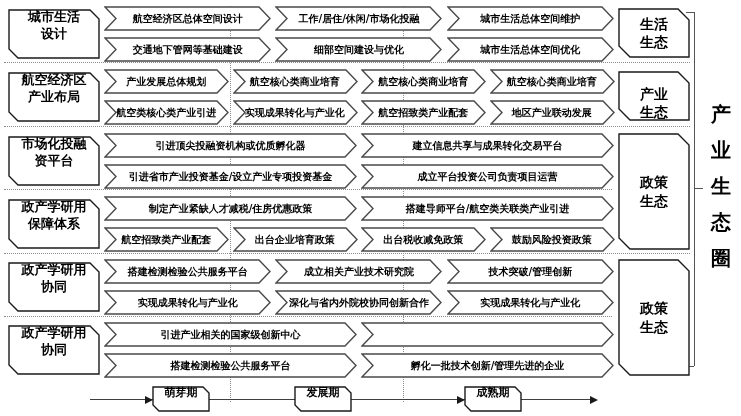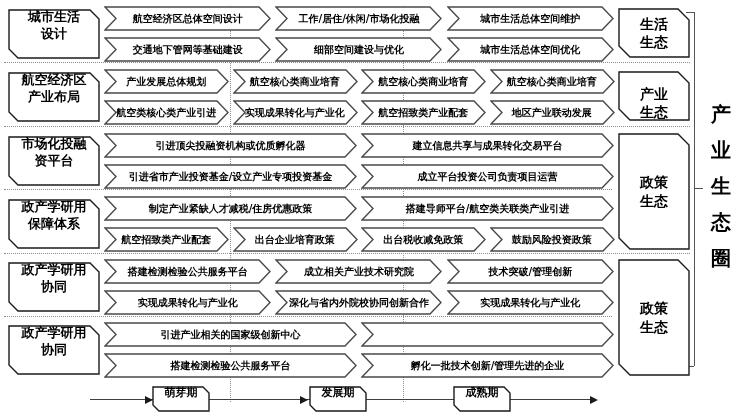--- a/index.html
+++ b/index.html
@@ -415,25 +415,25 @@
   <div class="tl-arrowhead" style="left:145px;"></div>
   <div class="tl-arrowhead" style="left:300px;"></div>
   <div class="tl-arrowhead" style="left:457px;"></div>
   <div class="tl-arrowhead" style="left:590px;"></div>
   <div class="tl-box shape" style="left:152px;">
       <svg width="58" height="26" viewBox="0 0 58 26" class="shape-svg">
         <polygon stroke="#1a1a1a" stroke-width="1.4" points="1,1 51,1 57,7 57,25 7,25 1,19" fill="#ffffff" stroke-linejoin="miter"></polygon>
       </svg>
     <div class="box-text">萌芽期</div>
   </div>
-  <div class="tl-box shape" style="left:309px;">
+  <div class="tl-box shape" style="left:294px;">
       <svg width="58" height="26" viewBox="0 0 58 26" class="shape-svg">
         <polygon stroke="#1a1a1a" stroke-width="1.4" points="1,1 51,1 57,7 57,25 7,25 1,19" fill="#ffffff" stroke-linejoin="miter"></polygon>
       </svg>
     <div class="box-text">发展期</div>
   </div>
-  <div class="tl-box shape" style="left:453px;">
+  <div class="tl-box shape" style="left:464px;">
       <svg width="58" height="26" viewBox="0 0 58 26" class="shape-svg">
         <polygon stroke="#1a1a1a" stroke-width="1.4" points="1,1 51,1 57,7 57,25 7,25 1,19" fill="#ffffff" stroke-linejoin="miter"></polygon>
       </svg>
     <div class="box-text">成熟期</div>
   </div>
 </div>
 
 </body></html>

